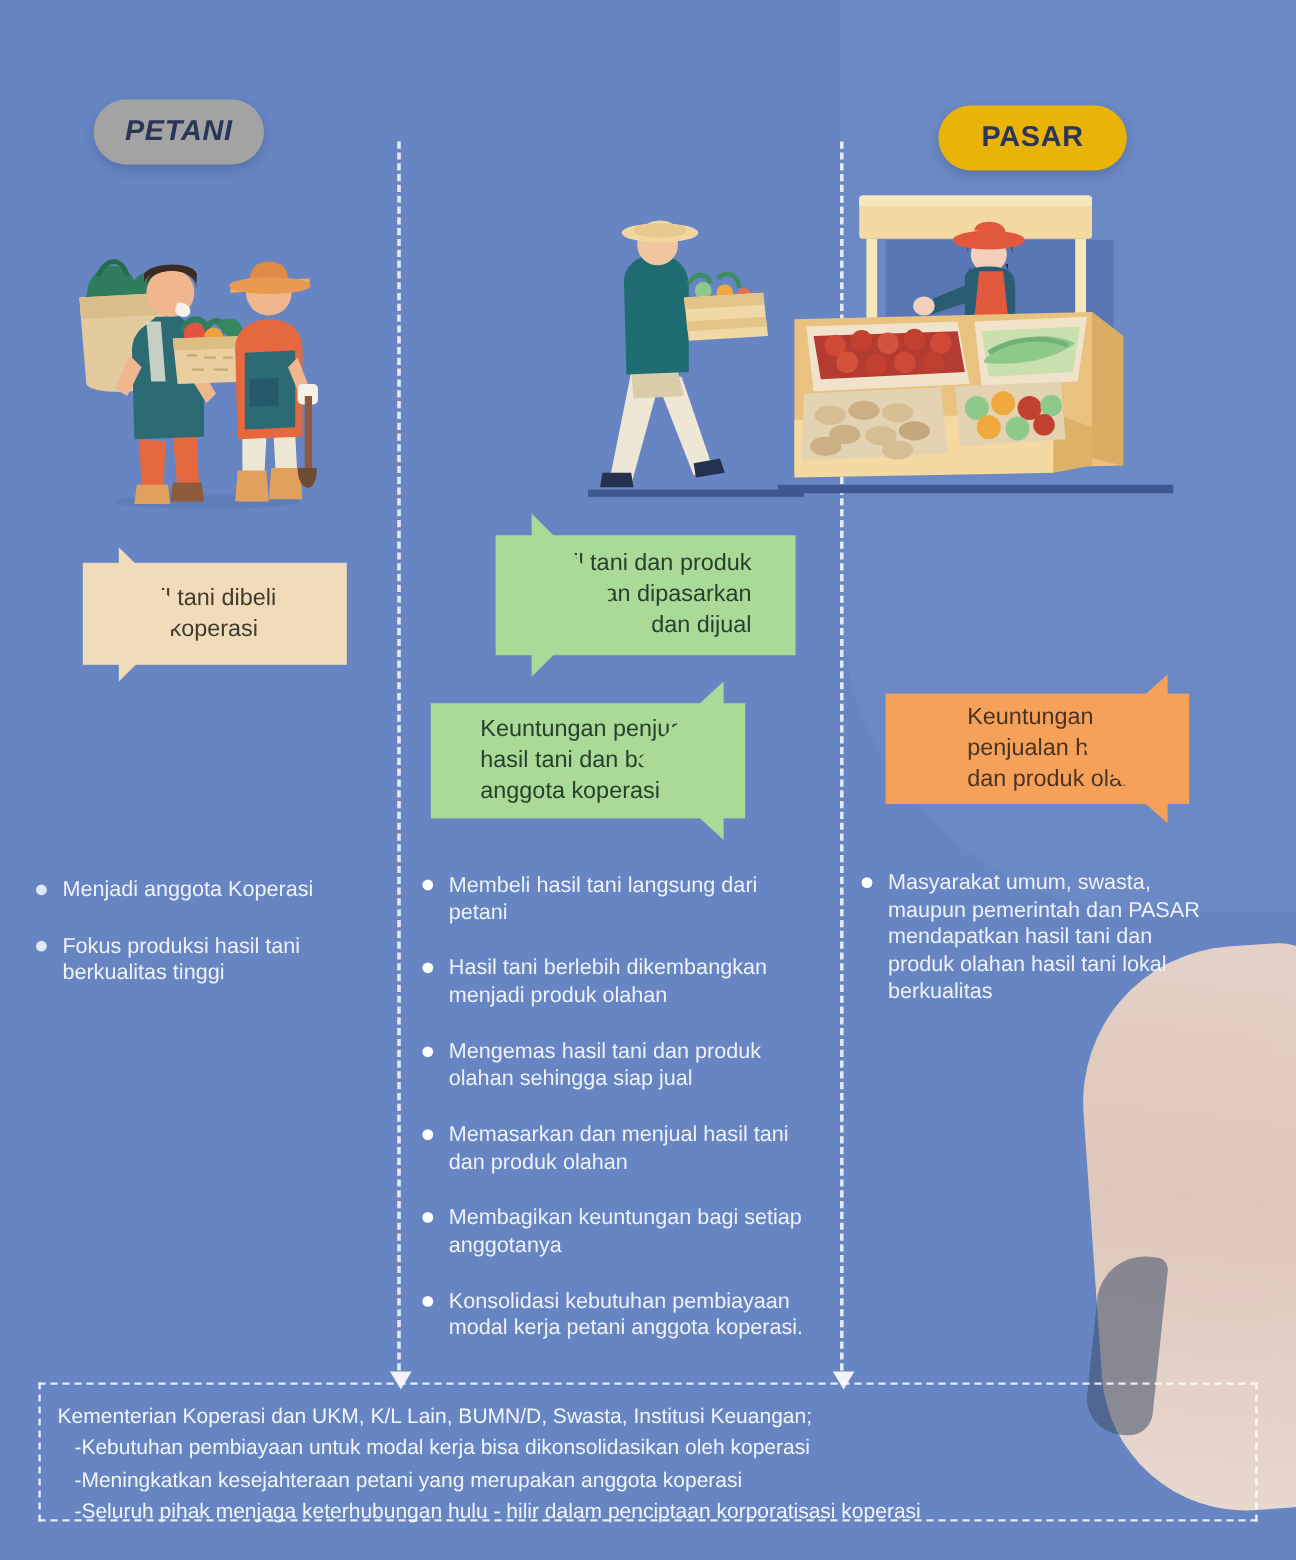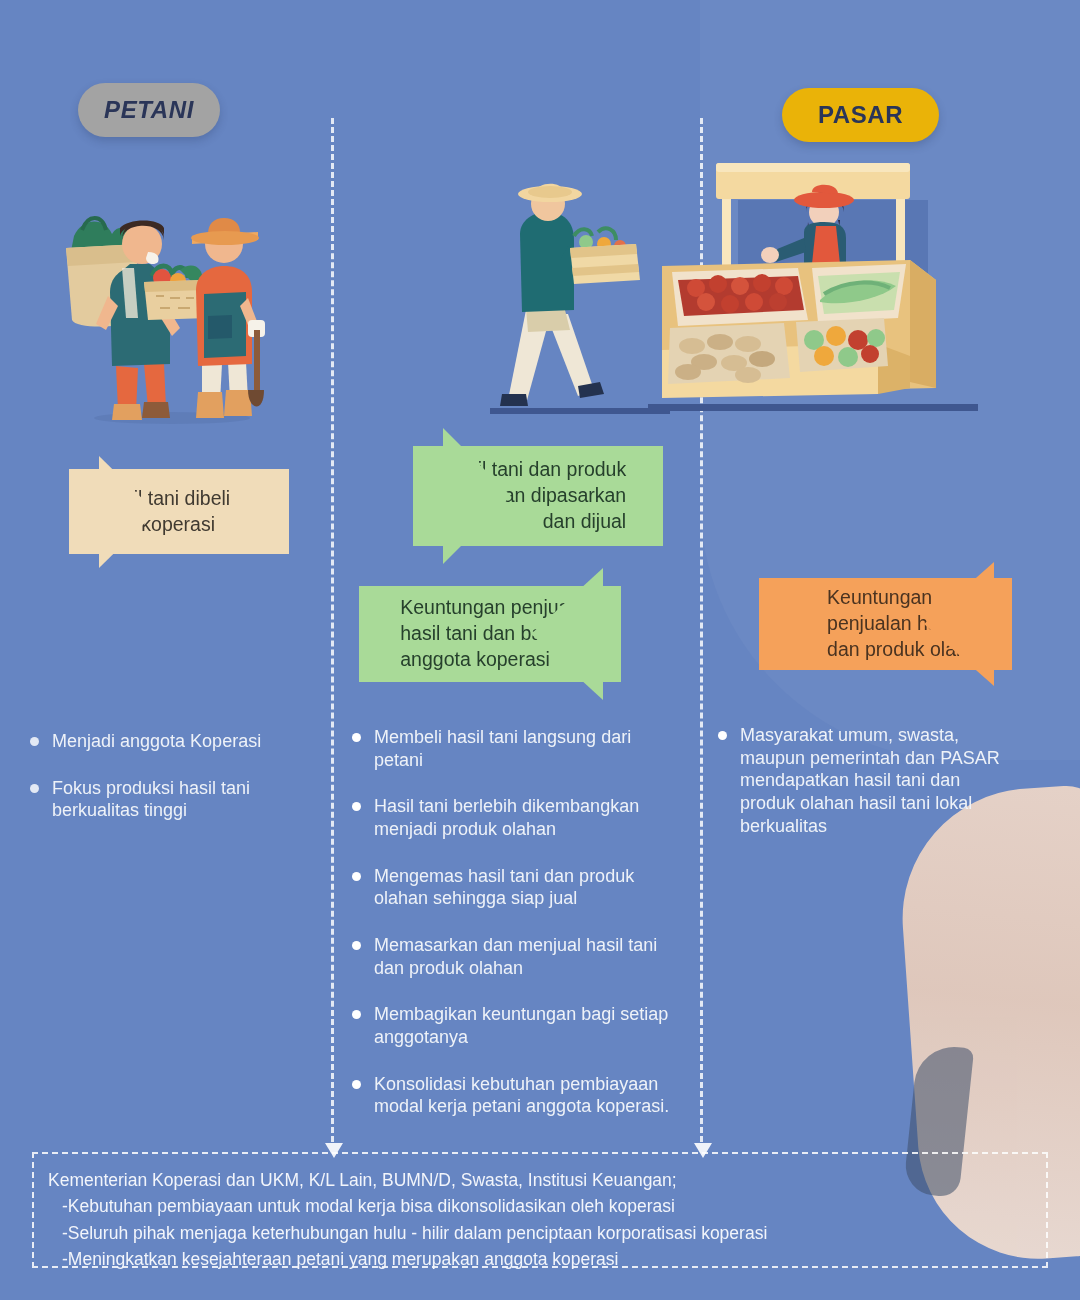--- a/index.html
+++ b/index.html
@@ -56,21 +56,21 @@
 
   #arrow-buy{left:69px;top:469px;width:220px;height:85px;}
   #arrow-buy .tip{border-top:56px solid transparent;border-bottom:56px solid transparent;
     border-left:57px solid #f0dcb9;}
   #arrow-sell{left:413px;top:446px;width:250px;height:100px;text-align:right;}
   #arrow-sell .tip{border-top:68px solid transparent;border-bottom:68px solid transparent;
     border-left:68px solid #a9da98;}
   #arrow-profit-koperasi{left:338px;top:586px;width:262px;height:96px;margin-left:21px;}
   #arrow-profit-koperasi .tip{border-top:66px solid transparent;border-bottom:66px solid transparent;
     border-right:72px solid #a9da98;}
-  #arrow-profit-pasar{left:738px;top:578px;width:253px;height:92px;margin-left:21px;}
+  #arrow-profit-pasar{left:738px;top:578px;width:253px;height:92px;}
   #arrow-profit-pasar .tip{border-top:62px solid transparent;border-bottom:62px solid transparent;
     border-right:70px solid #f5a15a;}
 
   
   .col{position:absolute;color:#eef2f8;font-size:18px;line-height:1.26;}
   #col-petani{left:30px;top:730px;width:275px;}
   #col-koperasi{left:352px;top:726px;width:320px;}
   #col-pasar{left:718px;top:724px;width:290px;}
   .bullet{display:flex;align-items:flex-start;margin-bottom:24px;}
   .dot{flex:0 0 auto;width:9px;height:9px;border-radius:50%;background:#ffffff;
@@ -343,17 +343,17 @@
 maupun pemerintah dan
 PASAR mendapatkan hasil
 tani dan produk olahan
 hasil tani lokal berkualitas</span>
     </div>
   </div>
 
   <div id="footer-box">
     <div class="fl">Kementerian Koperasi dan UKM, K/L Lain, BUMN/D, Swasta, Institusi Keuangan;</div>
     <div class="fl indent">-Kebutuhan pembiayaan untuk modal kerja bisa dikonsolidasikan oleh koperasi</div>
+    <div class="fl indent">-Meningkatkan kesejahteraan petani yang merupakan anggota koperasi</div>
     <div class="fl indent">-Seluruh pihak menjaga keterhubungan hulu - hilir dalam penciptaan korporatisasi koperasi</div>
-    <div class="fl indent">-Meningkatkan kesejahteraan petani yang merupakan anggota koperasi</div>
   </div>
 
 </div>
 
 </body></html>

